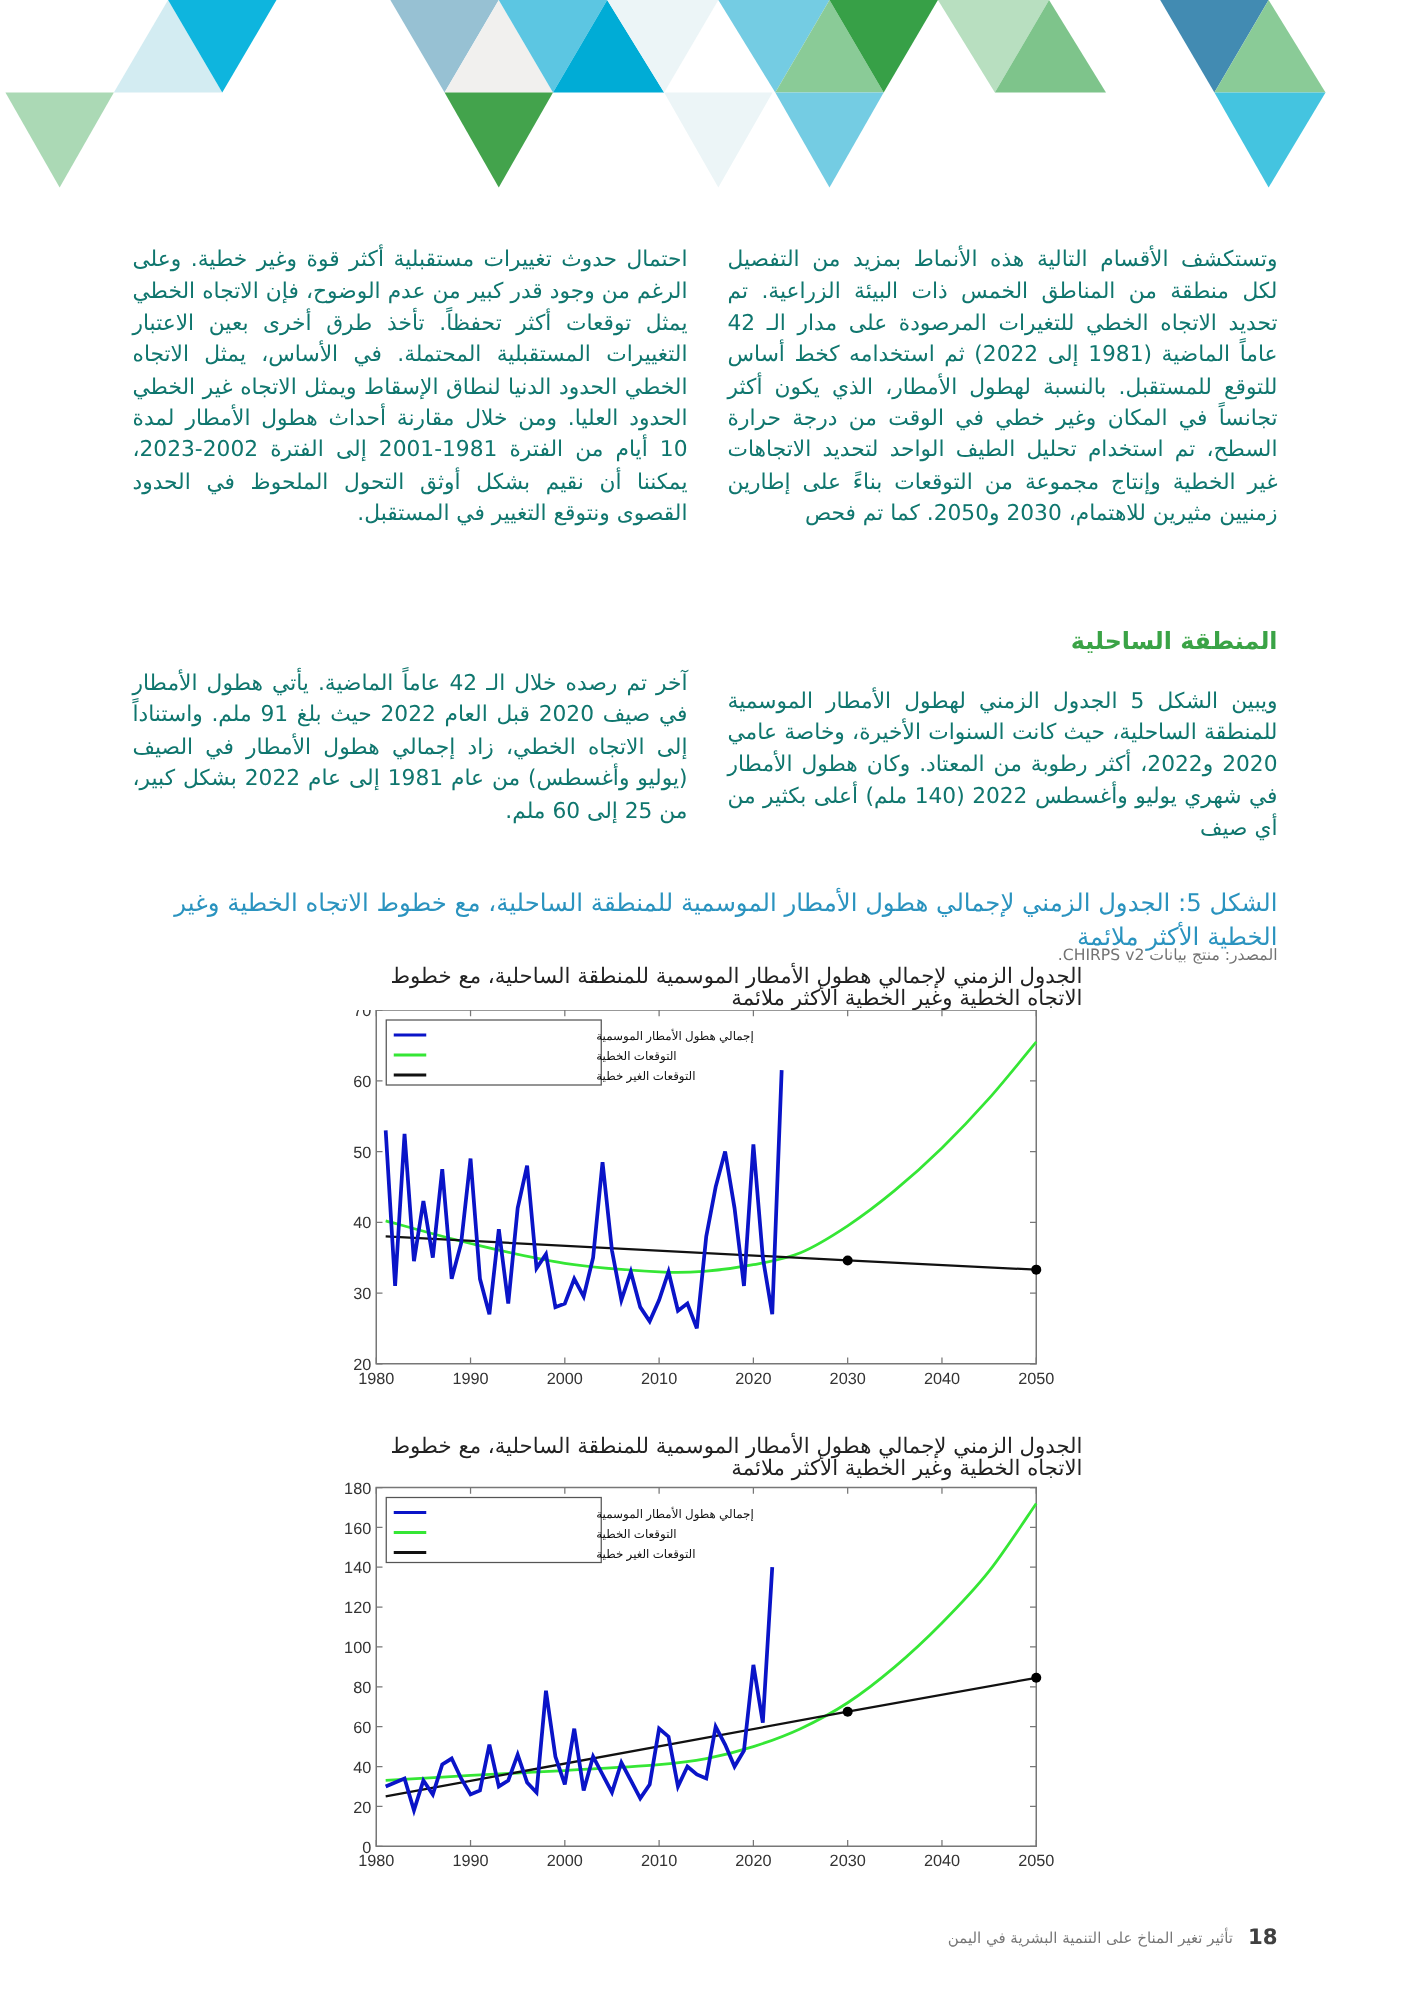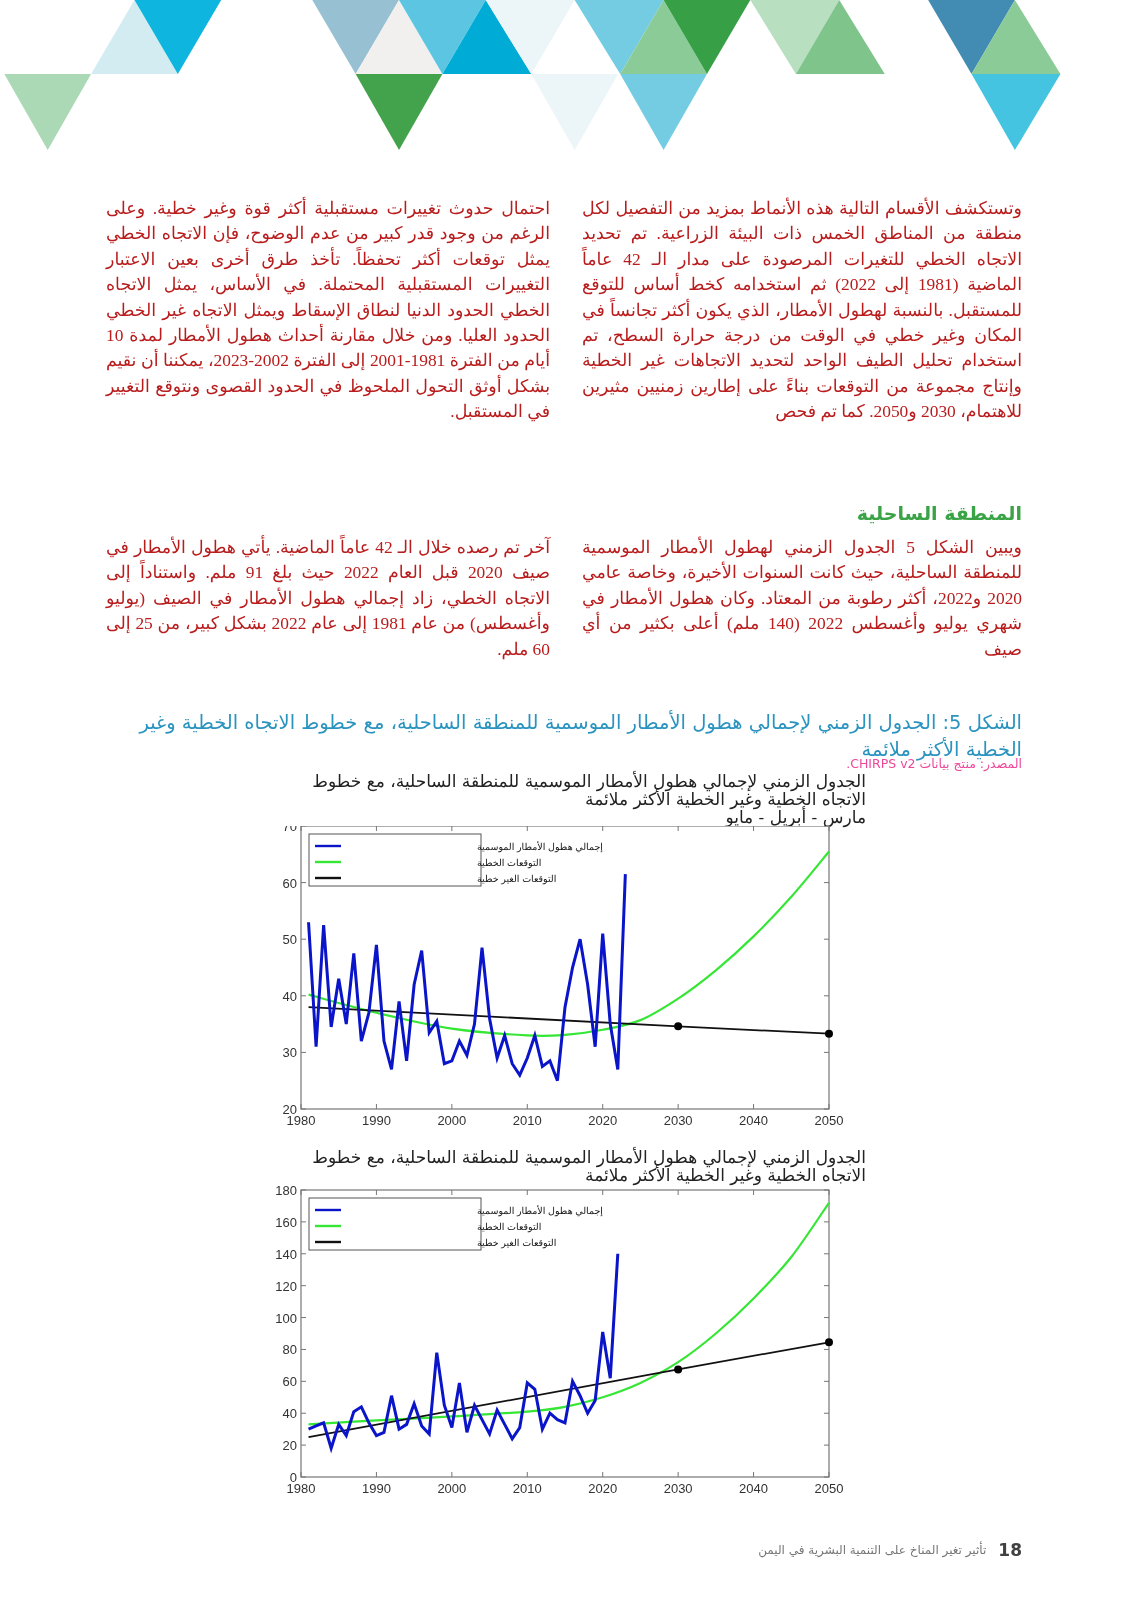--- a/index.html
+++ b/index.html
@@ -1,21 +1,21 @@
 <!DOCTYPE html>
 <html><head>
 <meta charset="utf-8">
 <style>
   html,body{margin:0;padding:0;background:#fff;}
   body{width:1132px;height:1600px;position:relative;overflow:hidden;font-family:"DejaVu Sans","Liberation Sans",sans-serif;color:#2b2b2b;}
   .banner{position:absolute;left:0;top:0;width:1132px;height:160px;}
-  .para{position:absolute;direction:rtl;text-align:justify;font-size:17.4px;line-height:25.4px;color:#b91c1c;font-family:Liberation Serif, serif;}
+  .para{position:absolute;direction:rtl;text-align:justify;font-size:17.4px;line-height:25.4px;color:#0f766e;}
   .heading{position:absolute;direction:rtl;font-weight:bold;color:#3aa346;font-size:19px;right:110px;top:502px;}
   .caption{position:absolute;direction:rtl;right:110px;left:100px;top:688px;font-size:19.5px;line-height:27px;color:#2a93bf;margin-top:21px;}
-  .source{position:absolute;direction:rtl;right:110px;top:756px;font-size:12.5px;color:#ec4899;}
+  .source{position:absolute;direction:rtl;right:110px;top:756px;font-size:12.5px;color:#737373;}
   .chart{position:absolute;left:266px;width:600px;}
   .chart-title{direction:rtl;text-align:right;font-size:17px;color:#222;line-height:18px;font-family:"DejaVu Serif",serif;}
   .footer{position:absolute;right:110px;top:1540px;direction:rtl;display:flex;align-items:center;gap:12px;}
   .page-num{font-weight:bold;font-size:17px;color:#404040;}
   .footer-title{font-size:12px;color:#777;}
   svg text{font-family:"Liberation Sans",sans-serif;}
 </style>
 </head>
 <body>
 
@@ -41,29 +41,28 @@
       <polygon points="971.5249042145595,74 1014.896551724138,0 1060.4367816091954,74" fill="#8acb97"></polygon>
       <polygon points="971.5249042145595,74 1060.4367816091954,74 1014.896551724138,150" fill="#44c4e0"></polygon>
     </g>
 </svg>
 
 <div class="para" style="right:110px;width:440px;top:196px;">وتستكشف الأقسام التالية هذه الأنماط بمزيد من التفصيل لكل منطقة من المناطق الخمس ذات البيئة الزراعية. تم تحديد الاتجاه الخطي للتغيرات المرصودة على مدار الـ 42 عاماً الماضية (1981 إلى 2022) ثم استخدامه كخط أساس للتوقع للمستقبل. بالنسبة لهطول الأمطار، الذي يكون أكثر تجانساً في المكان وغير خطي في الوقت من درجة حرارة السطح، تم استخدام تحليل الطيف الواحد لتحديد الاتجاهات غير الخطية وإنتاج مجموعة من التوقعات بناءً على إطارين زمنيين مثيرين للاهتمام، 2030 و2050. كما تم فحص</div>
 <div class="para" style="left:106px;width:444px;top:196px;">احتمال حدوث تغييرات مستقبلية أكثر قوة وغير خطية. وعلى الرغم من وجود قدر كبير من عدم الوضوح، فإن الاتجاه الخطي يمثل توقعات أكثر تحفظاً. تأخذ طرق أخرى بعين الاعتبار التغييرات المستقبلية المحتملة. في الأساس، يمثل الاتجاه الخطي الحدود الدنيا لنطاق الإسقاط ويمثل الاتجاه غير الخطي الحدود العليا. ومن خلال مقارنة أحداث هطول الأمطار لمدة 10 أيام من الفترة 1981-2001 إلى الفترة 2002-2023، يمكننا أن نقيم بشكل أوثق التحول الملحوظ في الحدود القصوى ونتوقع التغيير في المستقبل.</div>
 
 <div class="heading">المنطقة الساحلية</div>
 
-<div class="para" style="right:110px;width:440px;top:535px;">ويبين الشكل 5 الجدول الزمني لهطول الأمطار الموسمية للمنطقة الساحلية، حيث كانت السنوات الأخيرة، وخاصة عامي 2020 و2022، أكثر رطوبة من المعتاد. وكان هطول الأمطار في شهري يوليو وأغسطس 2022 (140 ملم) أعلى بكثير من أي صيف</div>
+<div class="para" style="right:110px;width:440px;top:549px;">ويبين الشكل 5 الجدول الزمني لهطول الأمطار الموسمية للمنطقة الساحلية، حيث كانت السنوات الأخيرة، وخاصة عامي 2020 و2022، أكثر رطوبة من المعتاد. وكان هطول الأمطار في شهري يوليو وأغسطس 2022 (140 ملم) أعلى بكثير من أي صيف</div>
 <div class="para" style="left:106px;width:444px;top:535px;">آخر تم رصده خلال الـ 42 عاماً الماضية. يأتي هطول الأمطار في صيف 2020 قبل العام 2022 حيث بلغ 91 ملم. واستناداً إلى الاتجاه الخطي، زاد إجمالي هطول الأمطار في الصيف (يوليو وأغسطس) من عام 1981 إلى عام 2022 بشكل كبير، من 25 إلى 60 ملم.</div>
 
 <div class="caption">الشكل 5: الجدول الزمني لإجمالي هطول الأمطار الموسمية للمنطقة الساحلية، مع خطوط الاتجاه الخطية وغير الخطية الأكثر ملائمة</div>
 <div class="source">المصدر: منتج بيانات CHIRPS v2.</div>
 
 <div class="chart" style="top:772px;">
   <div class="chart-title">الجدول الزمني لإجمالي هطول الأمطار الموسمية للمنطقة الساحلية، مع خطوط الاتجاه الخطية وغير الخطية الأكثر ملائمة</div>
-  <div class="chart-title">مارس - أبريل - مايو</div>
   <svg id="chart0" width="600" height="340" viewBox="0 0 600 340">
       <rect x="35" y="0" width="528" height="283" fill="#fff" stroke="#777" stroke-width="1.2"></rect>
       <line x1="35" y1="283" x2="35" y2="278" stroke="#777"></line>
       <line x1="35" y1="0" x2="35" y2="5" stroke="#777"></line>
       <text x="35" y="299" font-size="13" text-anchor="middle" fill="#333">1980</text>
       <line x1="110.42857142857143" y1="283" x2="110.42857142857143" y2="278" stroke="#777"></line>
       <line x1="110.42857142857143" y1="0" x2="110.42857142857143" y2="5" stroke="#777"></line>
       <text x="110.42857142857143" y="299" font-size="13" text-anchor="middle" fill="#333">1990</text>
       <line x1="185.85714285714286" y1="283" x2="185.85714285714286" y2="278" stroke="#777"></line>
       <line x1="185.85714285714286" y1="0" x2="185.85714285714286" y2="5" stroke="#777"></line>

